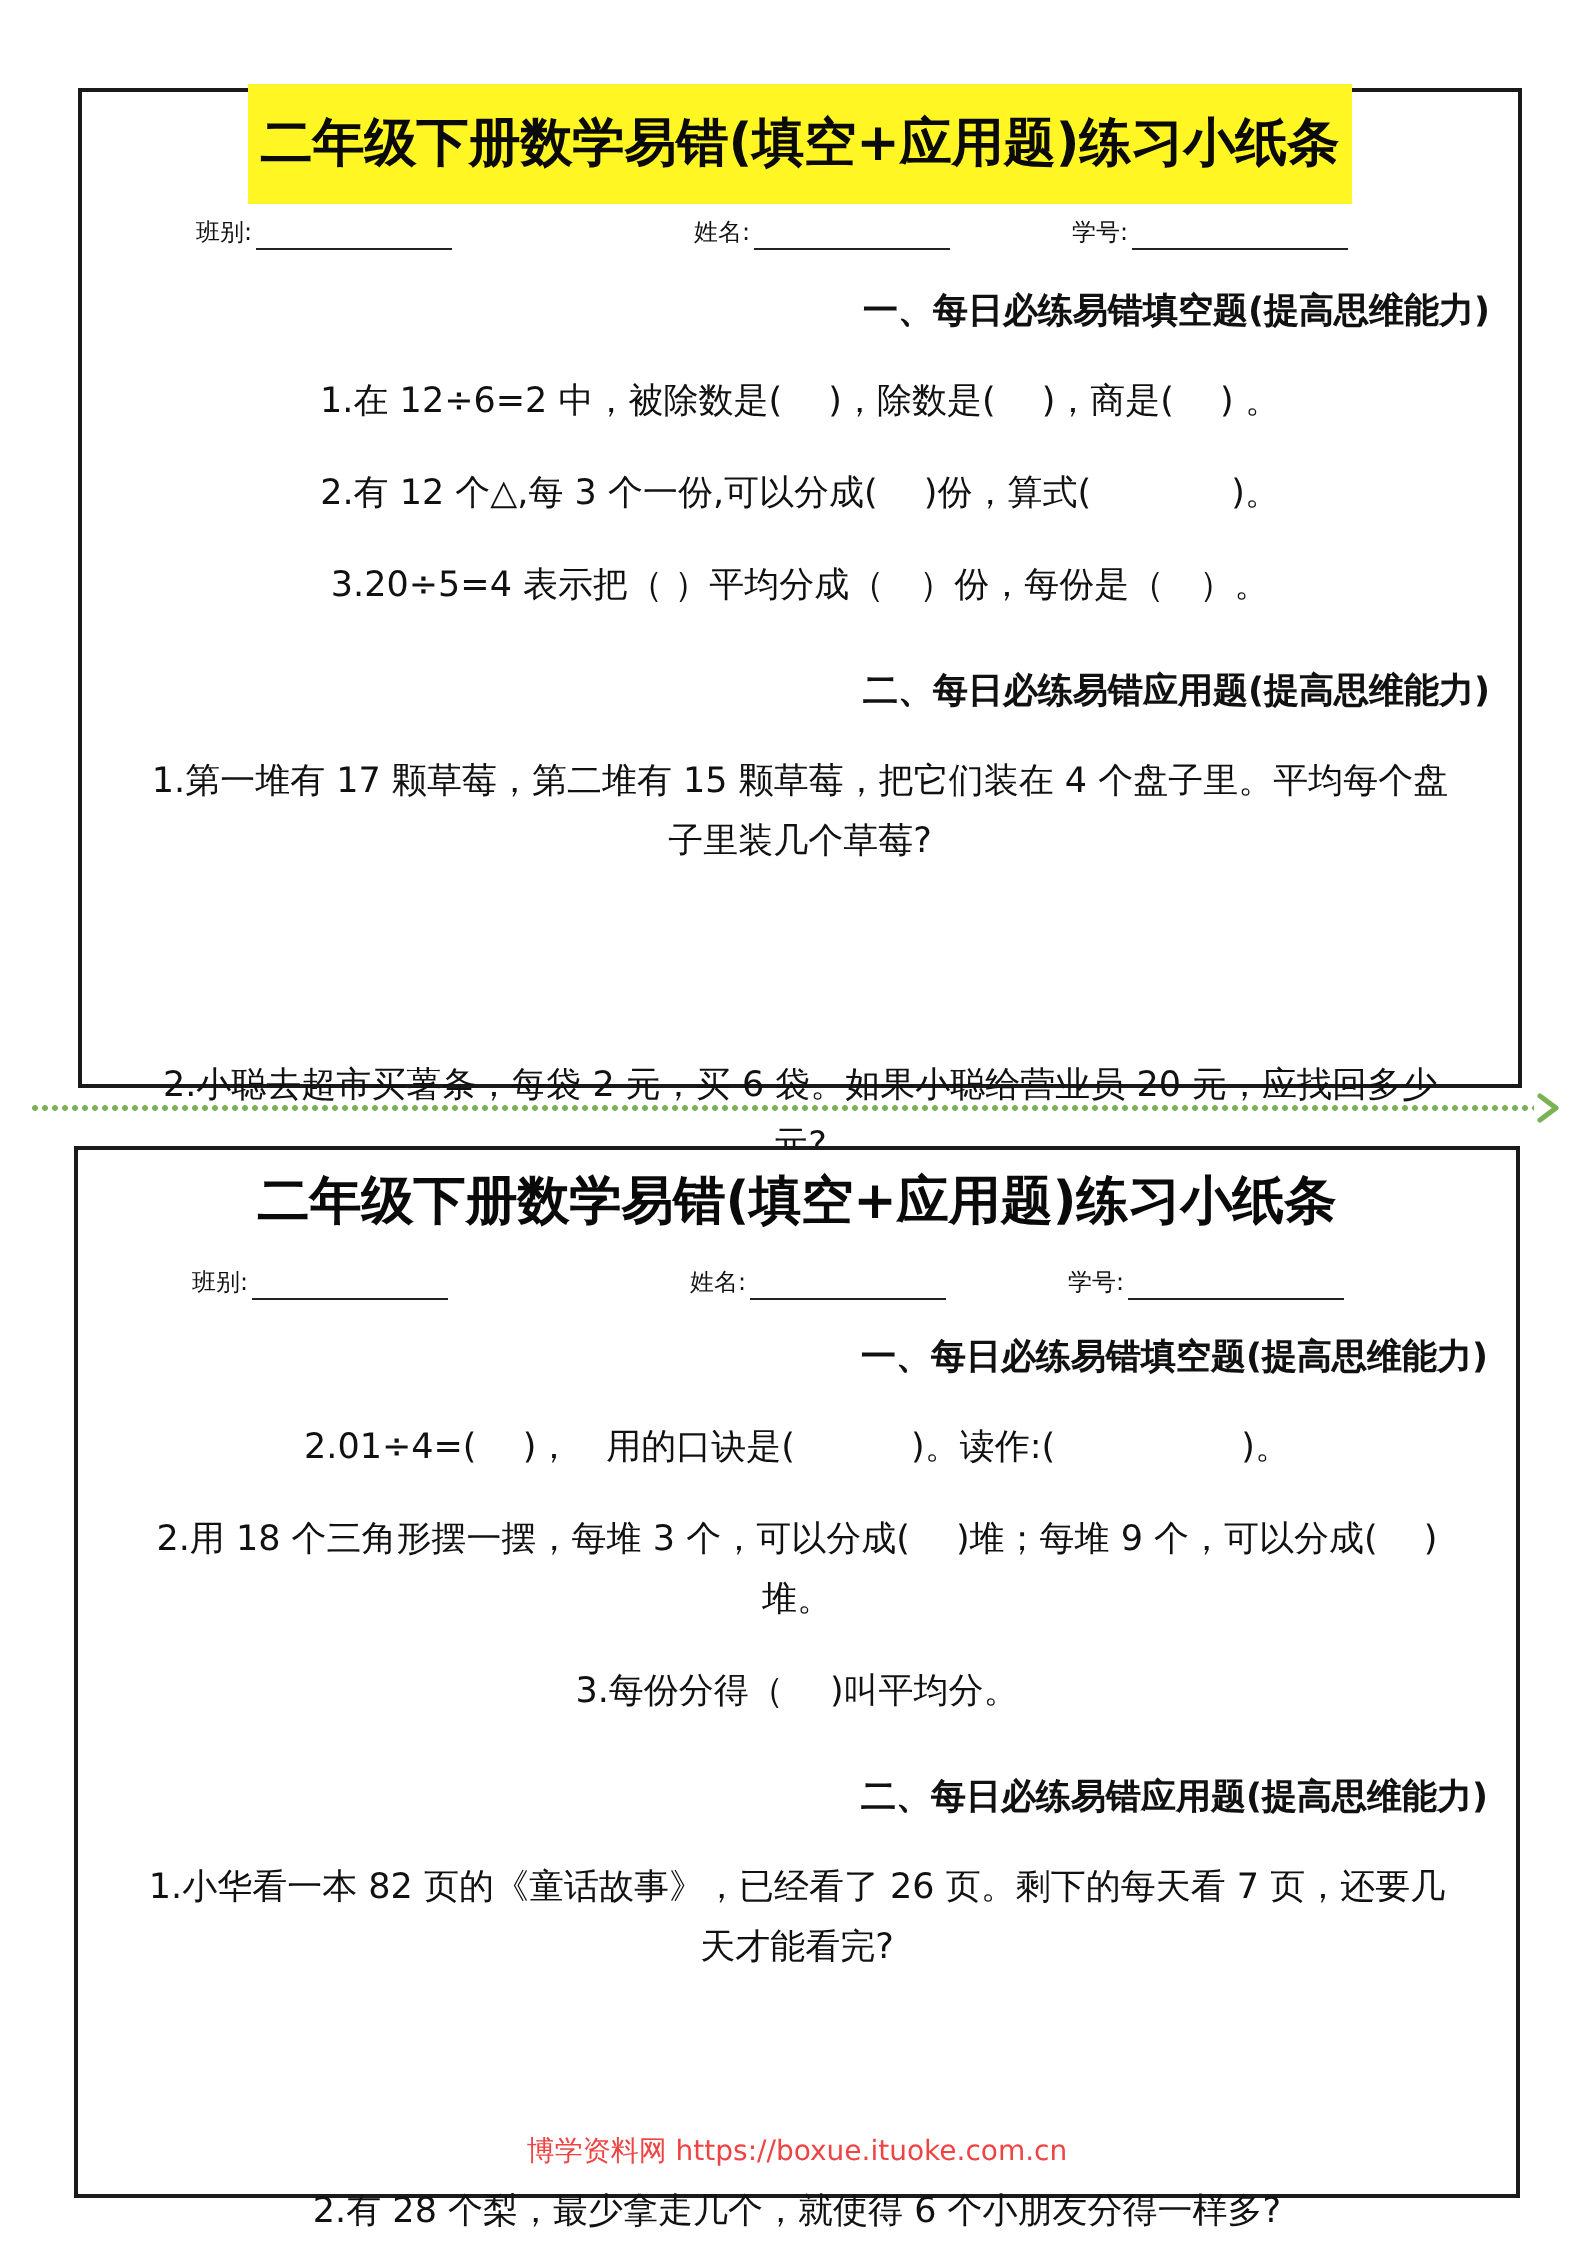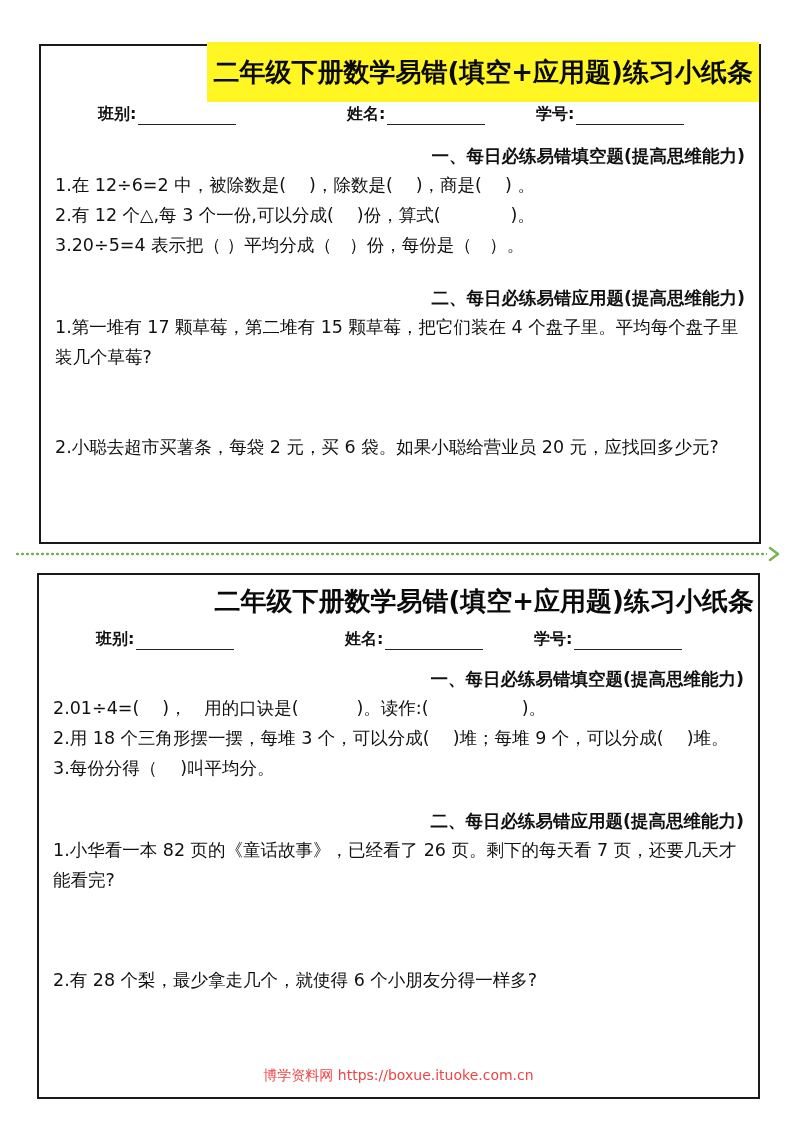--- a/index.html
+++ b/index.html
@@ -1,38 +1,38 @@
 <!DOCTYPE html>
 <html><head>
   <meta charset="utf-8">
   <style>
     html, body { margin: 0; padding: 0; background: #ffffff; }
     body { width: 793px; height: 1121px; position: relative; overflow: hidden;
            font-family: "DejaVu Sans", "Liberation Sans", sans-serif; color: #111; }
     .card { position: absolute; border: 2px solid #1a1a1a; box-sizing: border-box; background: #fff; }
     #card1 { left: 39px; top: 44px; width: 722px; height: 500px; }
     #card2 { left: 37px; top: 573px; width: 723px; height: 526px; }
-    .title-wrap { position: absolute; left: 0; right: 0; text-align: right; }
+    .title-wrap { position: absolute; left: 0; right: 0; text-align: center; }
     .title { display: inline-block; font-weight: bold; font-size: 26px; letter-spacing: 0px;
              padding: 2px 4px; line-height: 44px; color: #0a0a0a; }
     .title.hl { background: #fff624; }
     #card1 .title-wrap { top: -4px; }
     #card1 .title { padding: 8px 6px; }
     #card2 .title-wrap { top: 2px; }
-    .fields { position: absolute; top: 58px; left: 0; right: 0; height: 26px; font-size: 16px; font-weight: bold; }
+    .fields { position: absolute; top: 58px; left: 0; right: 0; height: 26px; font-size: 12px; }
     #card2 .fields { top: 54px; }
     .field { position: absolute; display: flex; align-items: flex-end; }
     .field .lbl { white-space: nowrap; }
     .field .line { display: inline-block; border-bottom: 1px solid #222; height: 20px; margin-left: 2px; }
     .f1 { left: 57px; } .f1 .line { width: 98px; }
     .f2 { left: 282px; margin-left: 24px; } .f2 .line { width: 98px; }
     .f3 { left: 495px; } .f3 .line { width: 108px; }
     .body { position: absolute; left: 14px; right: 14px; font-size: 17.5px; line-height: 30px; }
     .sec-h { font-weight: bold; font-size: 17.5px; line-height: 28px; margin: 0; text-align: right; }
-    .q { margin: 0; }
+    .q { margin: 16px; text-align: center; }
     .sec2 { margin-top: 24px; }
     #card1 .body { top: 96px; }
     #card2 .body { top: 90px; }
     .gap-a { height: 60px; }
     .gap-b { height: 70px; }
     .divider { position: absolute; left: 15px; top: 551px; width: 752px; height: 6px;
                background-image: radial-gradient(circle, #7ab356 1.3px, transparent 1.6px);
                background-size: 5px 6px; background-repeat: repeat-x; }
     .arrow { position: absolute; left: 766px; top: 545px; width: 18px; height: 18px; }
     .footer { position: absolute; left: 0; right: 0; bottom: 12px; text-align: center;

